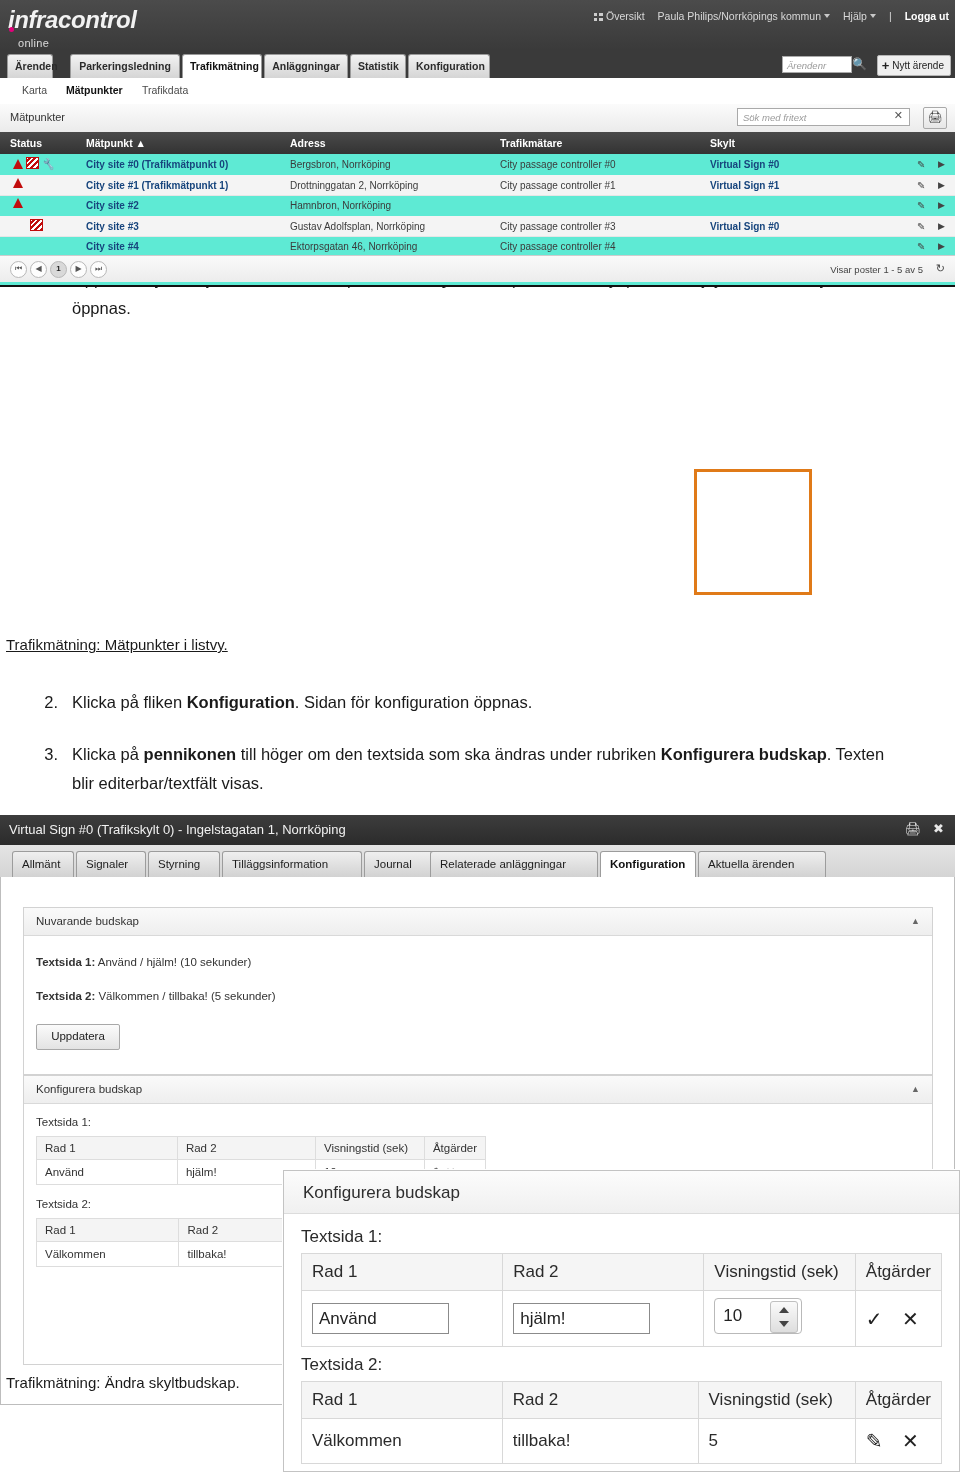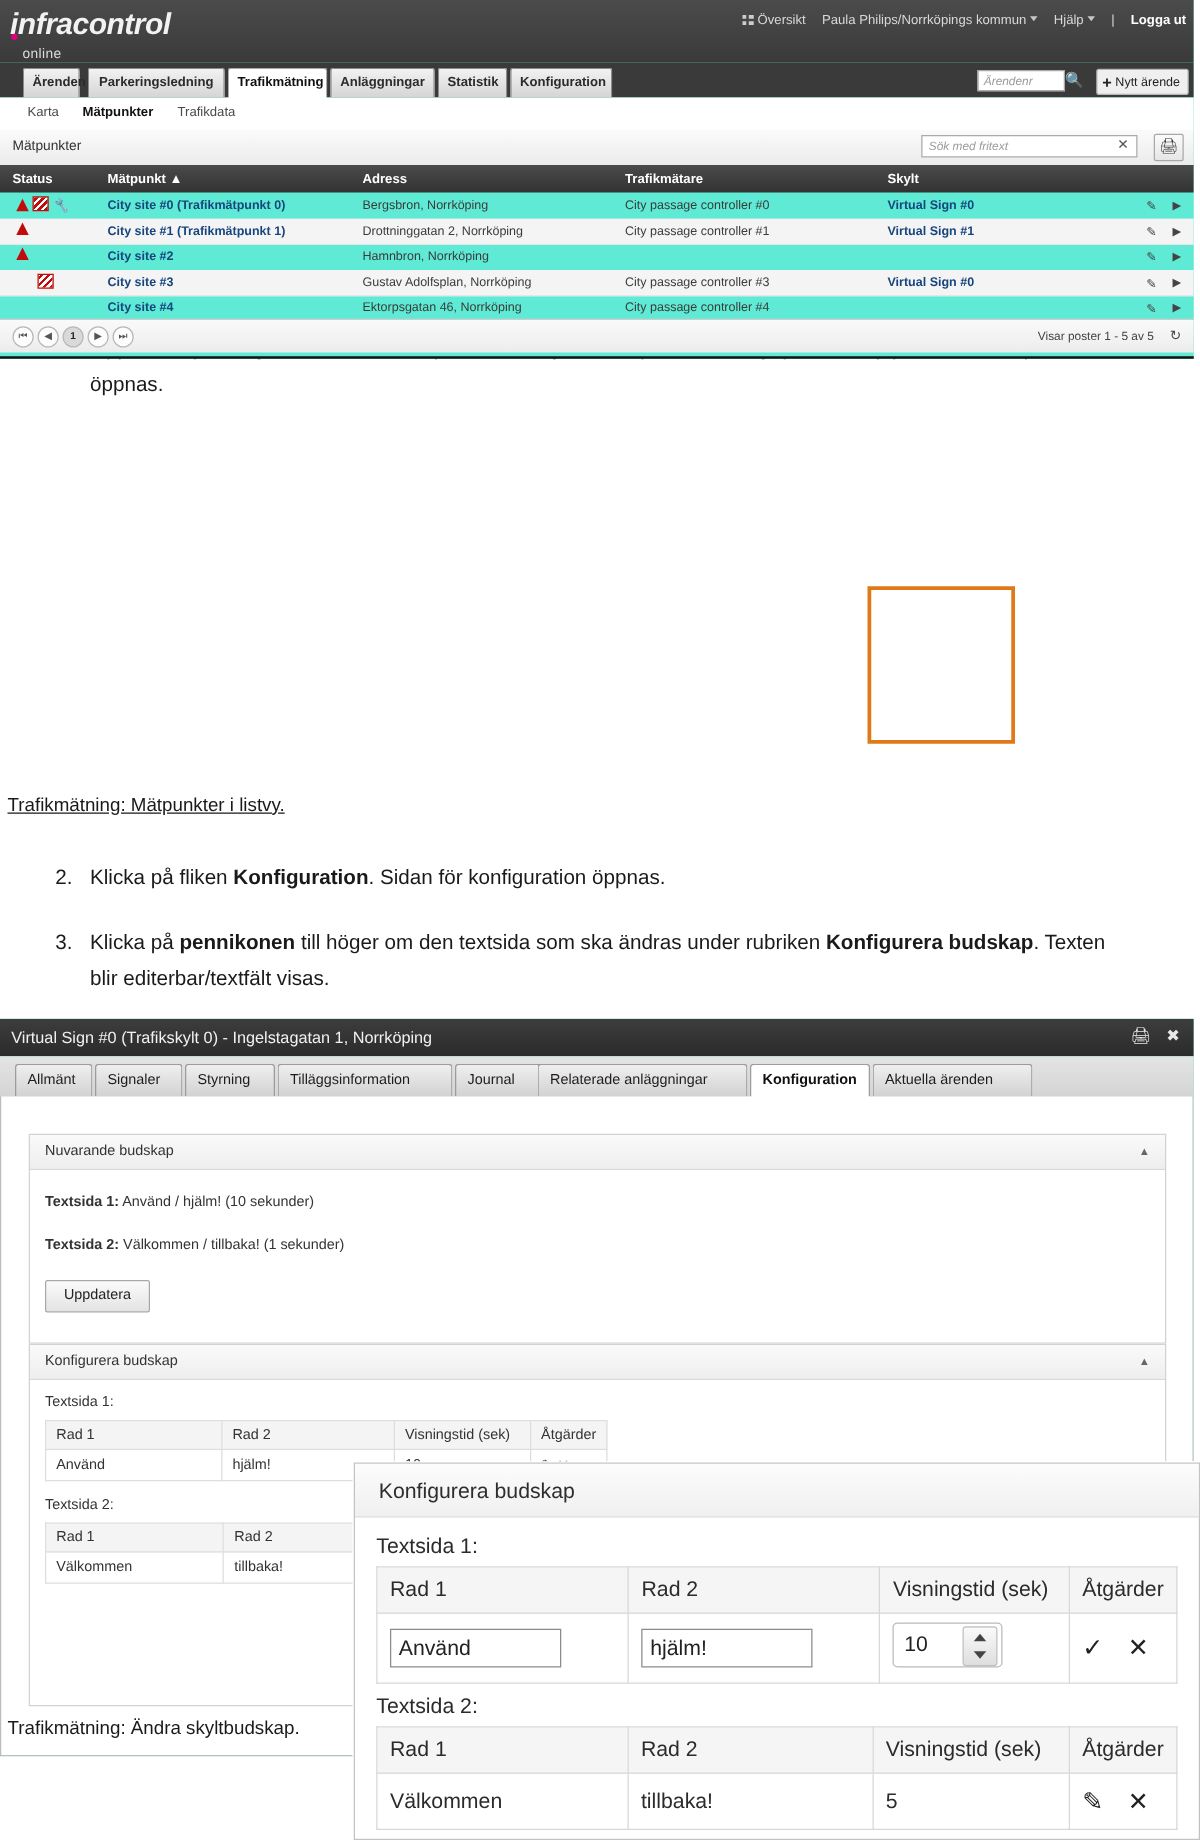--- a/index.html
+++ b/index.html
@@ -283,21 +283,21 @@
       <div class="ic-topnav">
         <span><i class="grid-ico"></i><span>Översikt</span></span>
         <span><span>Paula Philips/Norrköpings kommun</span><i class="caret"></i></span>
         <span><span>Hjälp</span><i class="caret"></i></span>
         <span>|</span>
         <span class="strong">Logga ut</span>
       </div>
     </div>
 
     <div class="ic-tabsbar">
-      <div class="ic-tab" style="left:18px;width:46px;">Ärenden</div>
+      <div class="ic-tab" style="left:7px;width:46px;">Ärenden</div>
       <div class="ic-tab" style="left:70px;width:110px;">Parkeringsledning</div>
       <div class="ic-tab active" style="left:182px;width:80px;">Trafikmätning</div>
       <div class="ic-tab" style="left:264px;width:84px;">Anläggningar</div>
       <div class="ic-tab" style="left:350px;width:56px;">Statistik</div>
       <div class="ic-tab" style="left:408px;width:82px;">Konfiguration</div>
 
       <div class="ic-search">Ärendenr</div>
       <div class="ic-searchbtn">🔍</div>
       <div class="ic-newbtn"><span class="plus">+</span><span>Nytt ärende</span></div>
     </div>
@@ -431,21 +431,21 @@
         <div class="panel-head">
           <span class="lbl">Nuvarande budskap</span>
           <span class="chev">▲</span>
         </div>
         <div class="msg-line" style="top:48px;">
           <b>Textsida 1:</b>
           <span>Använd / hjälm! (10 sekunder)</span>
         </div>
         <div class="msg-line" style="top:82px;">
           <b>Textsida 2:</b>
-          <span>Välkommen / tillbaka! (1 sekunder)</span>
+          <span>Välkommen / tillbaka! (5 sekunder)</span>
         </div>
         <div class="btn-upd" style="top:116px;">Uppdatera</div>
       </div>
 
       <div class="panel" style="top:198px; height:290px;">
         <div class="panel-head">
           <span class="lbl">Konfigurera budskap</span>
           <span class="chev">▲</span>
         </div>
 

